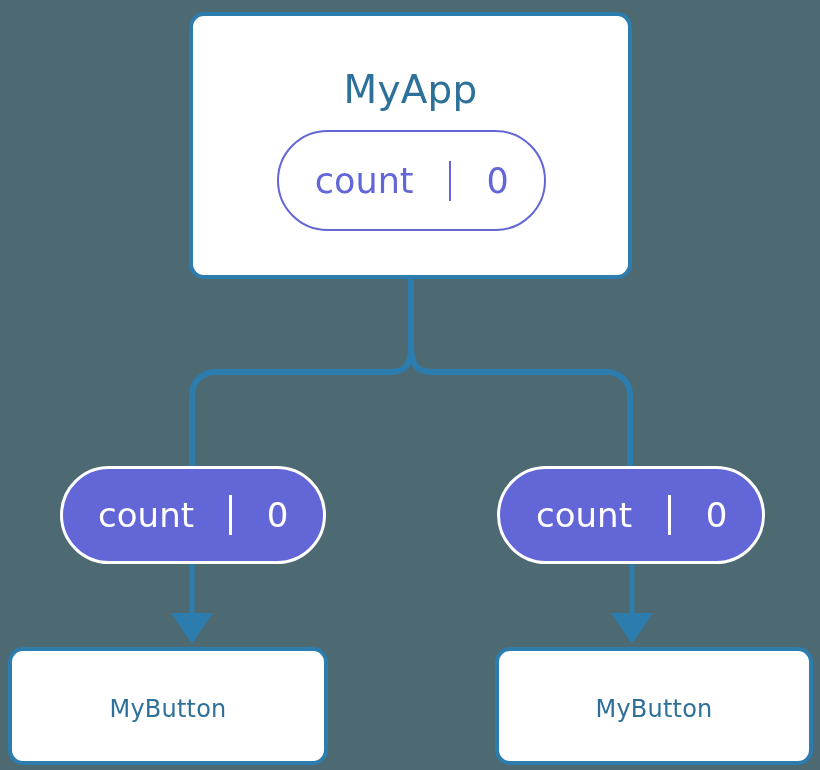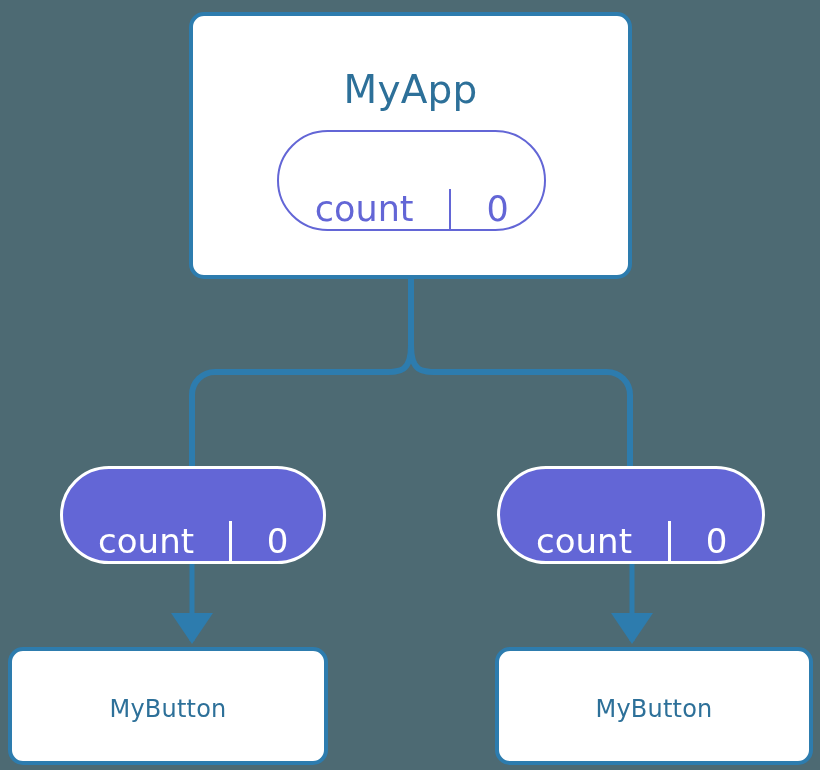--- a/index.html
+++ b/index.html
@@ -69,21 +69,21 @@
   #node-button-right {
     left: 495px;
     top: 647px;
     width: 318px;
     height: 118px;
   }
   
   .state-pill {
     position: absolute;
     display: flex;
-    align-items: flex-end;
+    align-items: center;
     border-radius: 999px;
     box-sizing: border-box;
     overflow: hidden;
   }
   .pill-key, .pill-value {
     display: flex;
     align-items: center;
     justify-content: center;
     box-sizing: border-box;
     white-space: nowrap;

